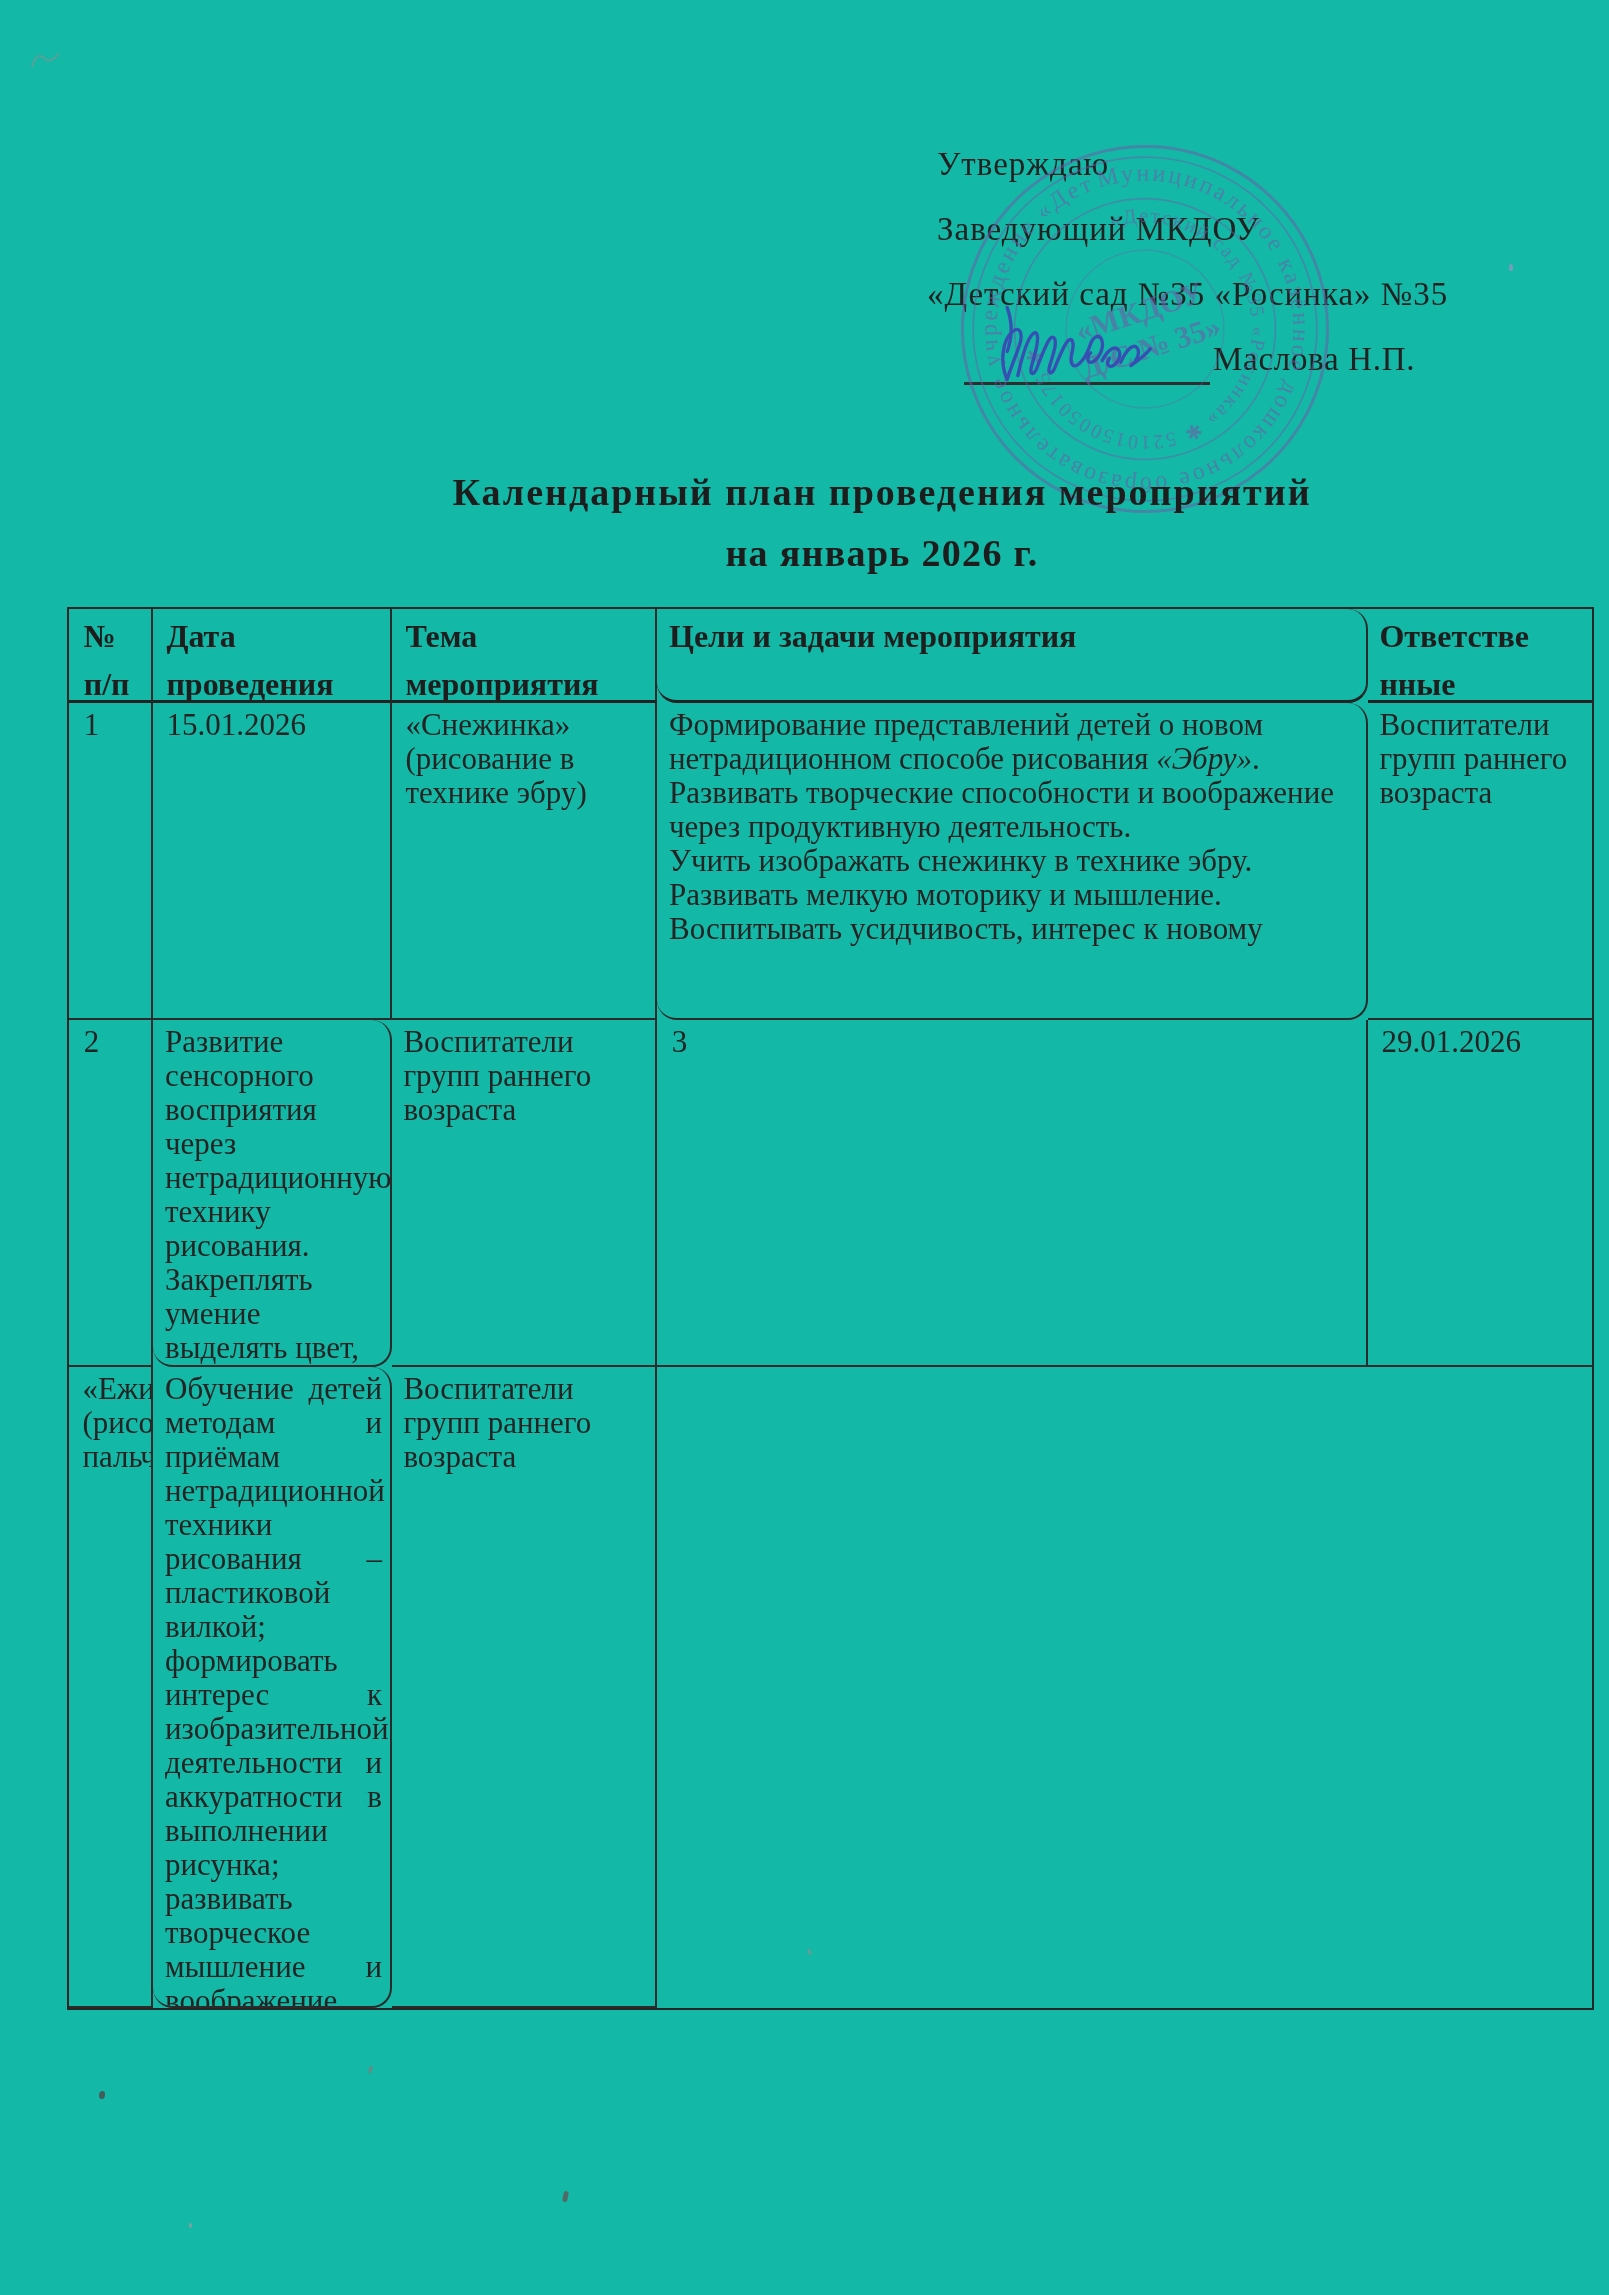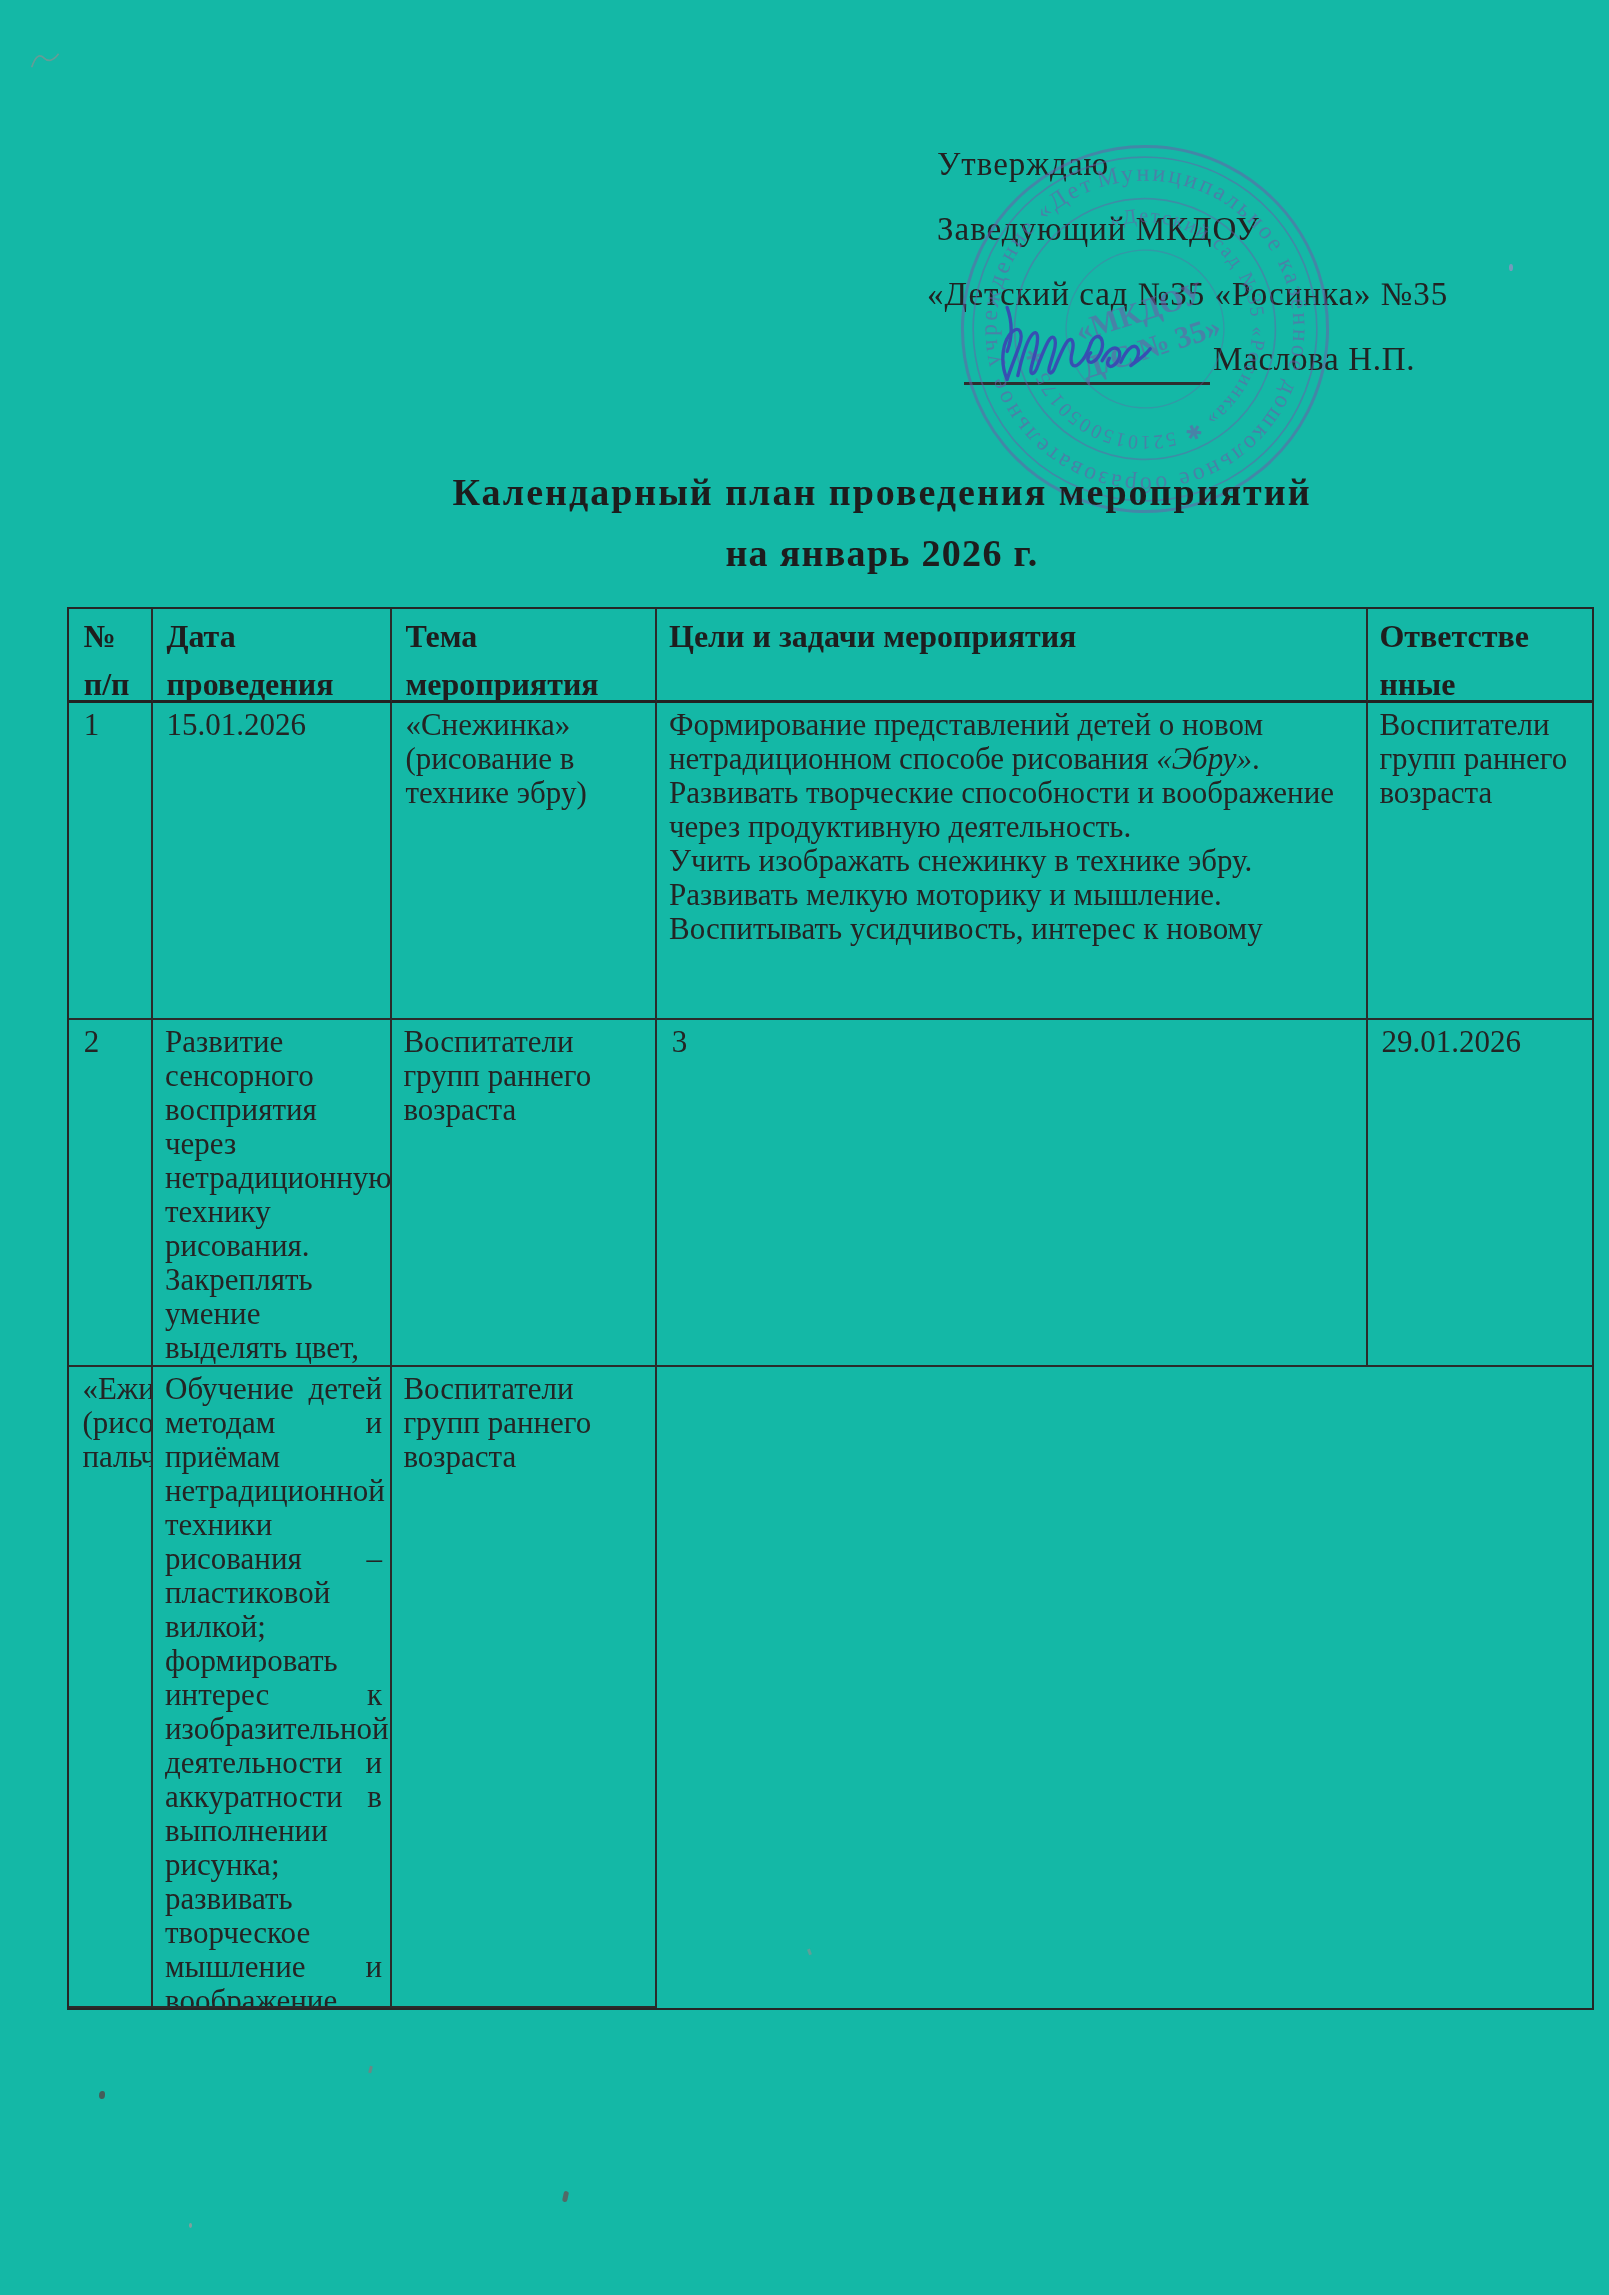--- a/index.html
+++ b/index.html
@@ -60,21 +60,21 @@
   }
   .cell:nth-child(5n){border-right:none;}
   .hdr{
     font-weight:bold;
     font-size:32px;line-height:48px;
     padding-top:2.7px;
     border-bottom:3.3px solid #222;
     color:#1e1e1e;
   }
   .c-num{padding-left:14.7px;}
-  .c-goals{padding-left:12px;padding-right:8px;}
+  .c-goals{padding-left:12px;padding-right:8px;border-radius:20px;}
   .c-resp{padding-left:11.4px;padding-right:23px;}
   .cell p{margin:0;}
   .goals-justify p{text-align:justify;}
   .goals-justify p:last-child{text-align:justify;text-align-last:left;}
   
   .speck{position:absolute;pointer-events:none;}
   .sp1{left:99px;top:2091px;width:6px;height:8px;background:#4c4c4c;border-radius:60% 40% 55% 45%;opacity:.85;}
   .sp2{left:369px;top:2066px;width:2.7px;height:7.3px;background:#7d7d7d;transform:rotate(14deg);opacity:.8;}
   .sp3{left:563px;top:2191px;width:4.7px;height:11.4px;background:#5c5c5c;border-radius:2.7px;transform:rotate(12deg);opacity:.85;}
   .sp4{left:189px;top:2223px;width:3.3px;height:4.7px;background:#9a9a9a;border-radius:50%;opacity:.8;}

